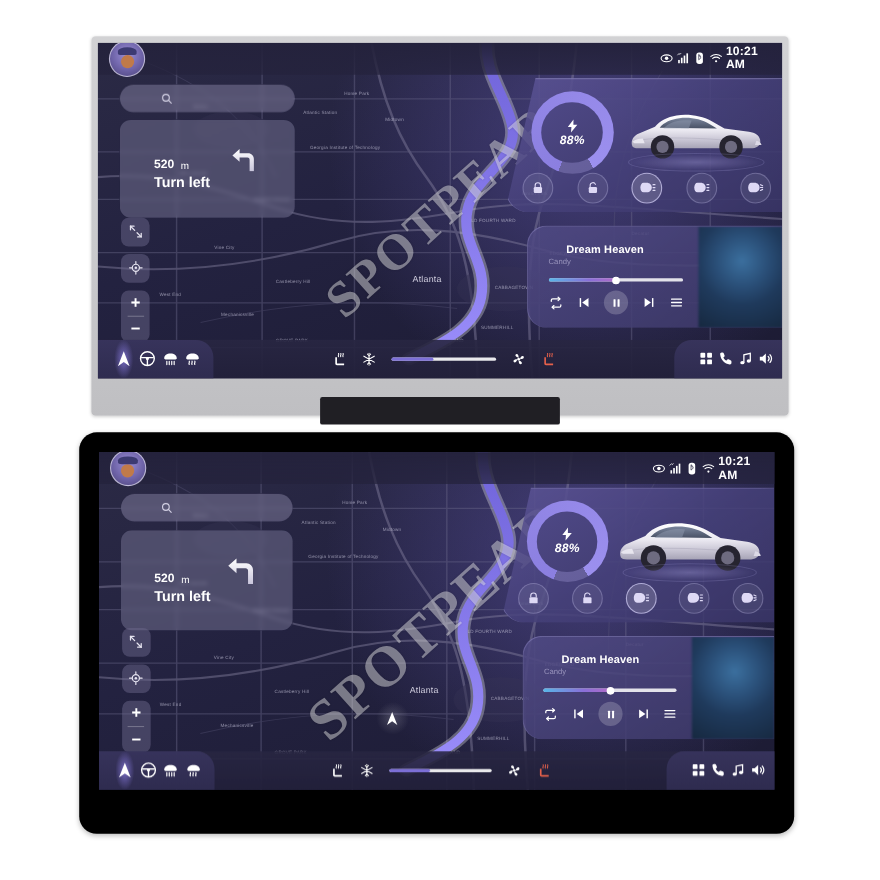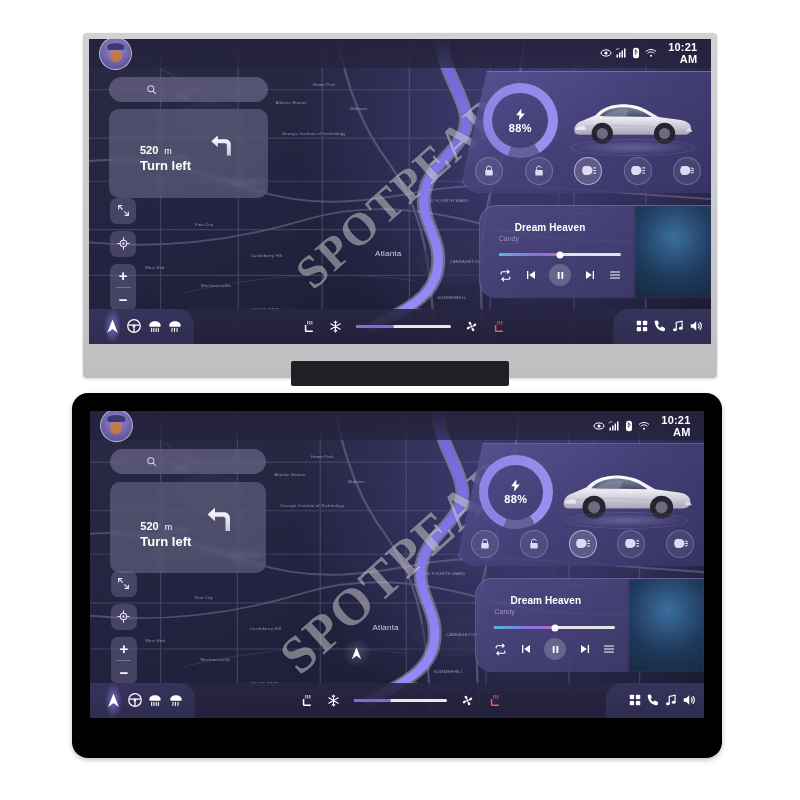--- a/index.html
+++ b/index.html
@@ -75,21 +75,21 @@
     background:radial-gradient(circle at 50% 38%, #9b8fd6 0%, #6e63a8 55%, #4b4379 100%);
     border:1.2px solid rgba(255,255,255,.55);
     display:flex; align-items:center; justify-content:center;
     position:relative; overflow:hidden;
   }
   .avatar .head { width:38%; aspect-ratio:1/1; border-radius:50%; background:#c07a4a; margin-top:18%; }
   .avatar .hat {
     position:absolute; top:16%; left:50%; transform:translateX(-50%);
     width:56%; height:22%; background:#3c3a72; border-radius:50% 50% 22% 22%;
   }
-  .status-right { margin-left:auto; display:flex; align-items:center; gap:3.1%;text-align:right; }
+  .status-right { margin-left:auto; display:flex; align-items:center; gap:3.1%; }
   .status-right .ic { display:flex; align-items:center; color:#fff; }
   .clock { font-size:11px; font-weight:700; letter-spacing:.2px; }
 
   
   .searchbar {
     position:absolute; left:3.2%; top:12.5%; width:25.5%; height:8%;
     background:rgba(128,125,158,.52); border-radius:999px;
     display:flex; align-items:center; padding-left:6%;
     backdrop-filter:blur(2px); z-index:5;
   }
@@ -148,21 +148,21 @@
     position:absolute; left:9%; top:9%; width:30%; aspect-ratio:1/1;
     border-radius:50%;
     background:conic-gradient(from 200deg, #8b7fe0 0turn, #9c90ef .86turn, rgba(160,152,215,.35) .86turn 1turn);
     display:flex; align-items:center; justify-content:center;
   }
   .battery-ring .inner {
     width:74%; height:74%; border-radius:50%;
     background:linear-gradient(150deg,#4e4886,#443f75);
     display:flex; flex-direction:column; align-items:center; justify-content:center; gap:1px;
   }
-  .battery-pct { font-size:11px; font-weight:700; letter-spacing:.3px; }
+  .battery-pct { font-size:11px; font-weight:700; letter-spacing:.3px;font-style:italic; }
   .car-img {
     position:absolute; right:3%; top:11%; width:56%; height:62%;
     display:flex; align-items:center; justify-content:center;
   }
   .car-shadow {
     position:absolute; left:6%; bottom:6%; width:88%; height:22%;
     border-radius:50%;
     background:radial-gradient(ellipse, rgba(190,182,245,.30) 0%, rgba(190,182,245,0) 70%);
     border:1px solid rgba(190,182,245,.18);
   }

